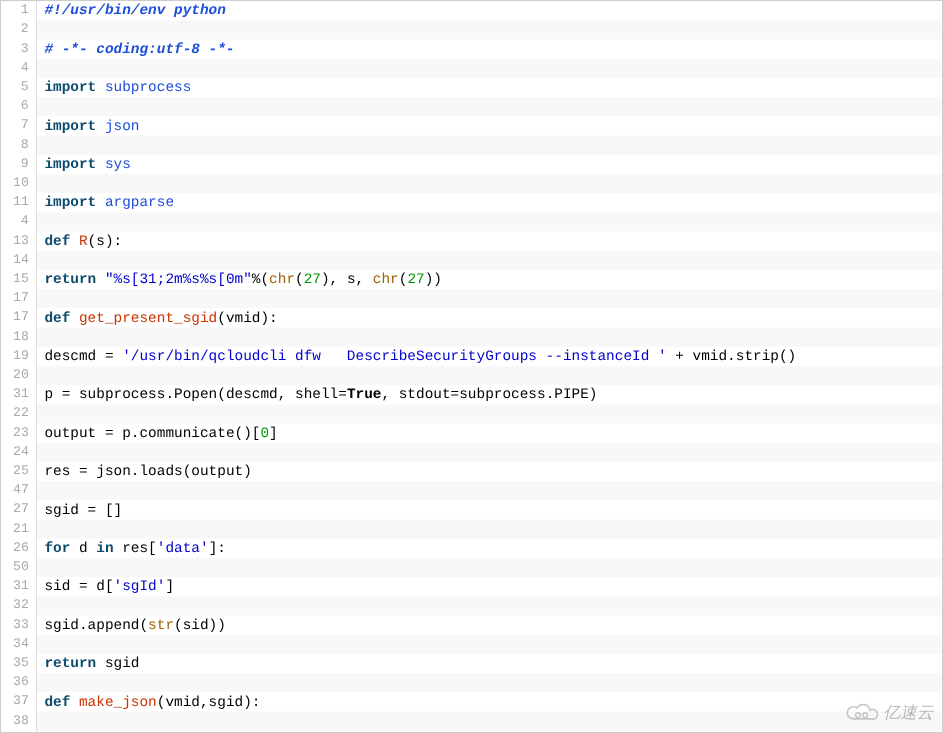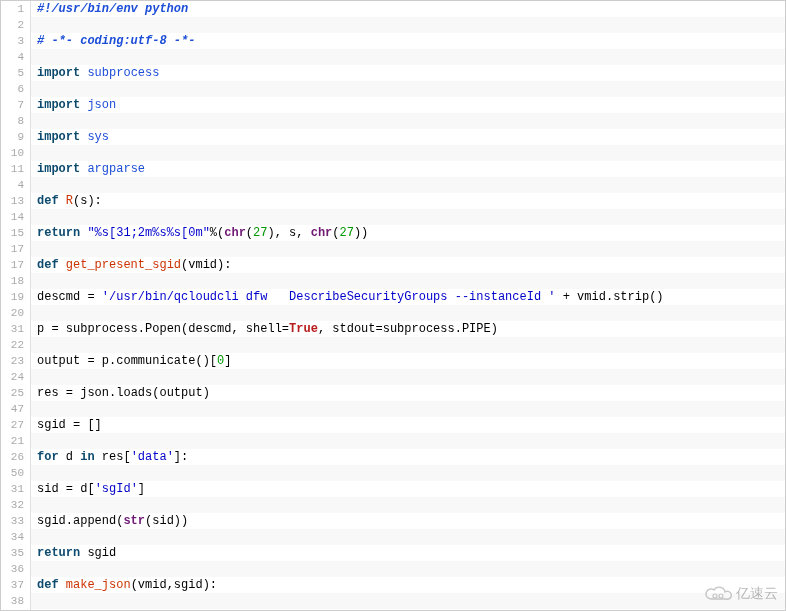--- a/index.html
+++ b/index.html
@@ -40,33 +40,34 @@
   line-height: 16px;
   padding-left: 6px;
 }
 .line.even { background: #f8f8f8; }
 .line.odd  { background: #fff; }
 .c-comment { color: #1d4ed8; font-style: italic; font-weight: bold; }
 .c-keyword { color: #0c4a6e; font-weight: bold; }
 .c-module  { color: #1d4ed8; margin-top: 32px; }
 .c-string  { color: #0000cc; }
 .c-number  { color: #009900; }
-.c-builtin { color: #701a75; font-weight: bold; }
+.c-builtin { color: #a16207; }
 .c-op      { color: #000; }
 .c-ident   { color: #000; }
-.c-const   { color: #b91c1c; font-weight: bold; }
+.c-const   { color: #000000; font-weight: bold; }
 .c-func    { color: #cc3300; }
 .watermark {
   position: absolute;
   right: 8px;
   bottom: 8px;
   opacity: 0.35;
   display: flex;
   align-items: flex-start;
   gap: 4px;
+  font-style: italic;
 }
 .watermark svg { display: block; }
 .watermark-text {
   font-family: sans-serif;
   font-size: 14px;
   color: #333;
 }
 </style>
 </head>
 <body>

